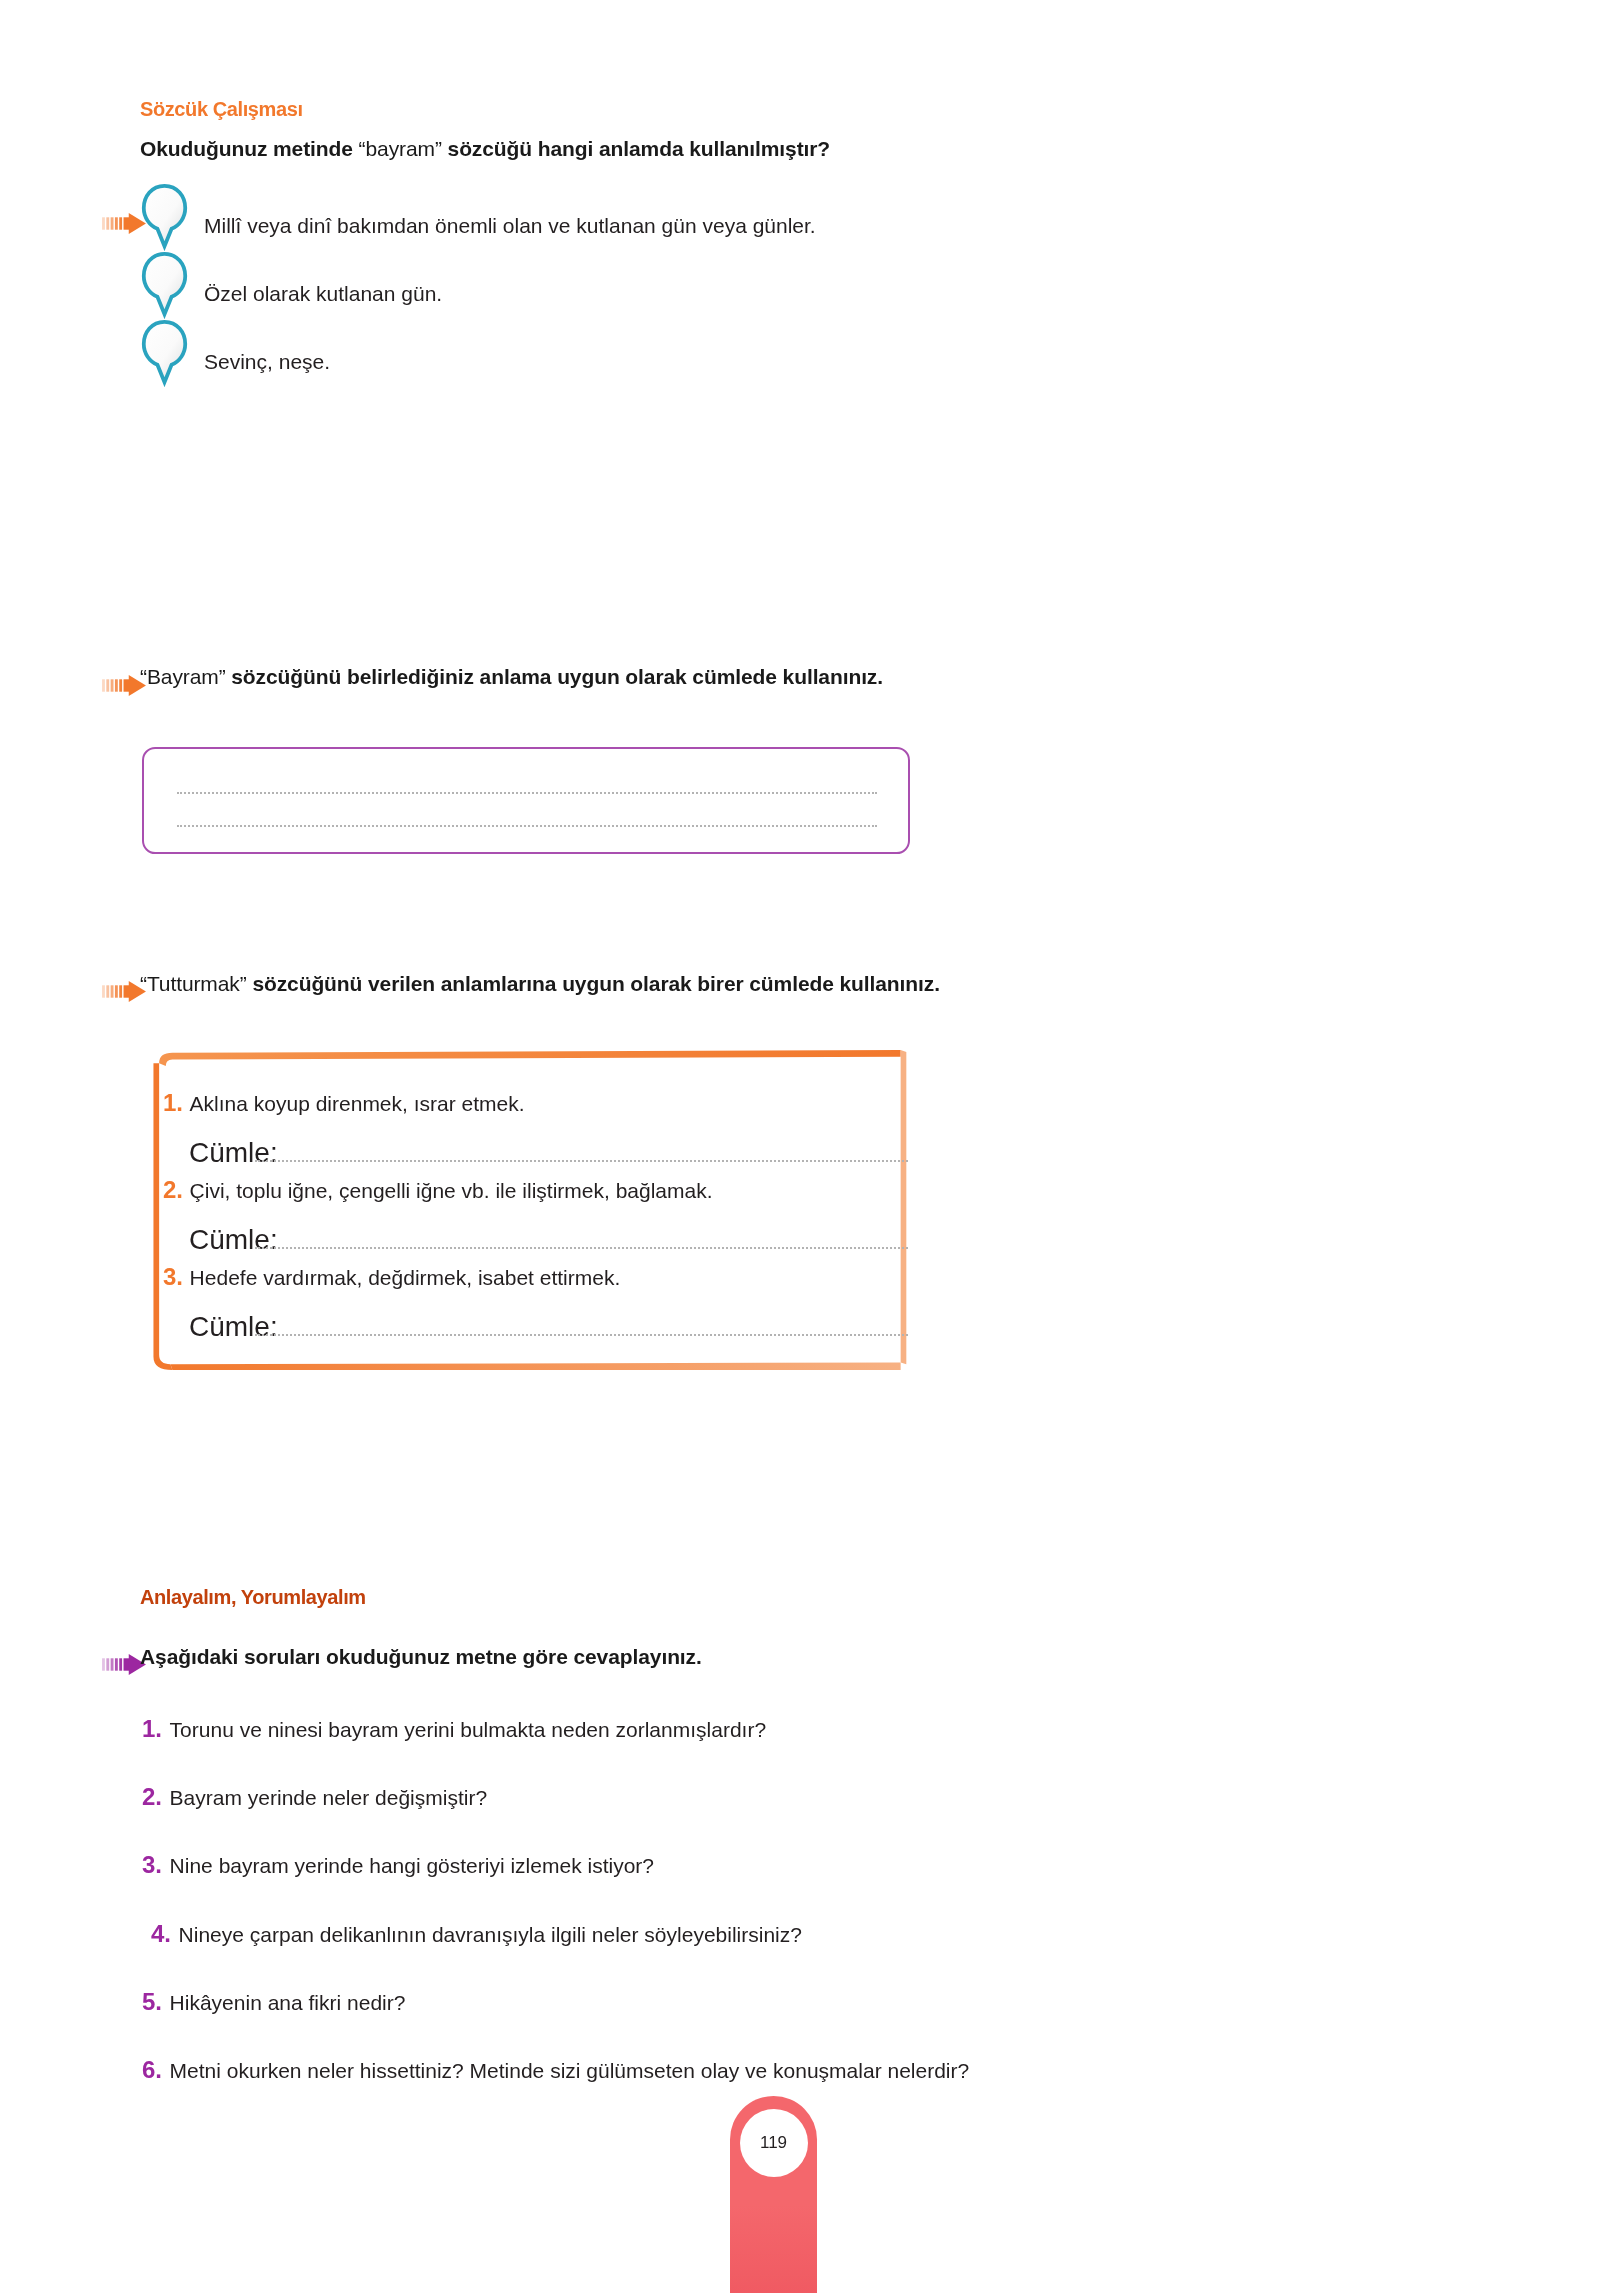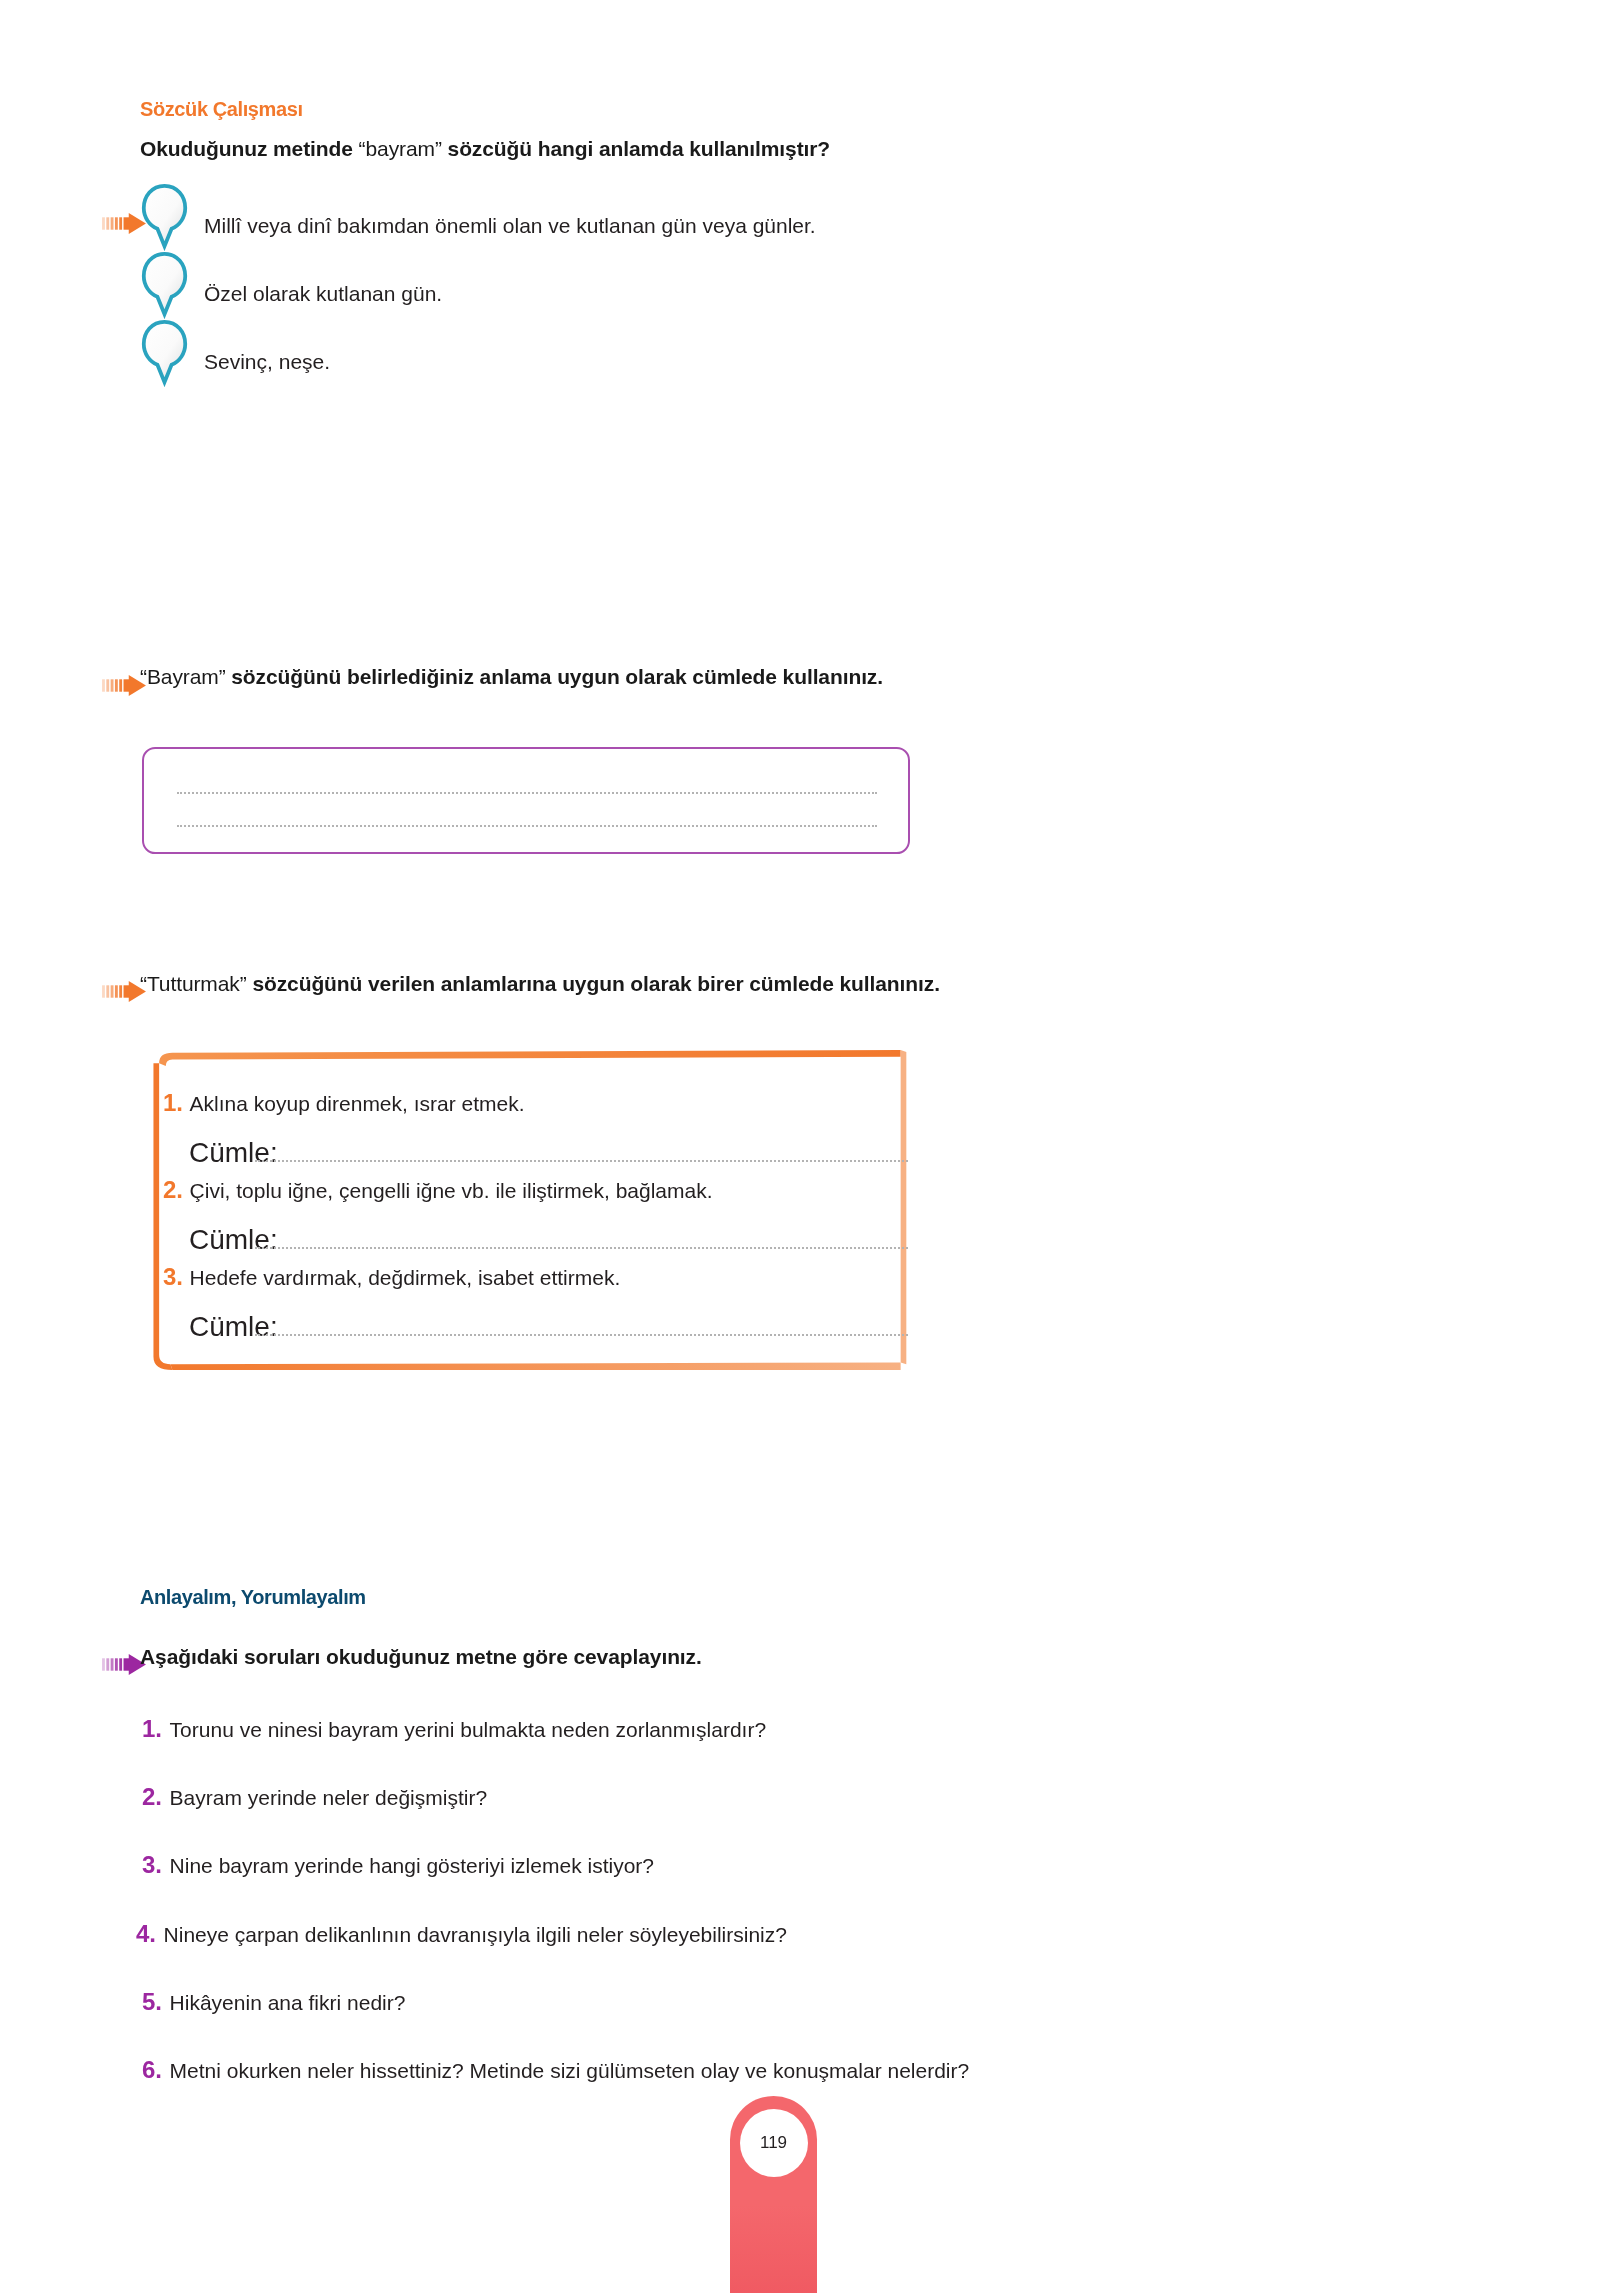--- a/index.html
+++ b/index.html
@@ -24,21 +24,21 @@
 
   
   .section-heading {
     position: absolute;
     font-weight: bold;
     font-size: 20px;
     letter-spacing: -0.4px;
     white-space: nowrap;
   }
   .section-heading.orange { color: #f2782c; }
-  .section-heading.purple { color: #0c4a6e; }
+  .section-heading.purple { color: #c2410c; }
 
   
   .arrow-bullet {
     position: absolute;
     width: 44px;
     height: 21px;
   }
   .arrow-bullet svg { display: block; width: 44px; height: 21px; }
 
   
@@ -328,21 +328,21 @@
   </div>
 
   <div class="question" style="left:142px; top:1783px;">
     <span class="qn">2.</span><span>Bayram yerinde neler değişmiştir?</span>
   </div>
 
   <div class="question" style="left:142px; top:1851px;">
     <span class="qn">3.</span><span>Nine bayram yerinde hangi gösteriyi izlemek istiyor?</span>
   </div>
 
-  <div class="question" style="left:136px; top:1920px;">
+  <div class="question" style="left:151px; top:1920px;">
     <span class="qn">4.</span><span>Nineye çarpan delikanlının davranışıyla ilgili neler söyleyebilirsiniz?</span>
   </div>
 
   <div class="question" style="left:142px; top:1988px;">
     <span class="qn">5.</span><span>Hikâyenin ana fikri nedir?</span>
   </div>
 
   <div class="question" style="left:142px; top:2056px;">
     <span class="qn">6.</span><span>Metni okurken neler hissettiniz? Metinde sizi gülümseten olay ve konuşmalar nelerdir?</span>
   </div>

